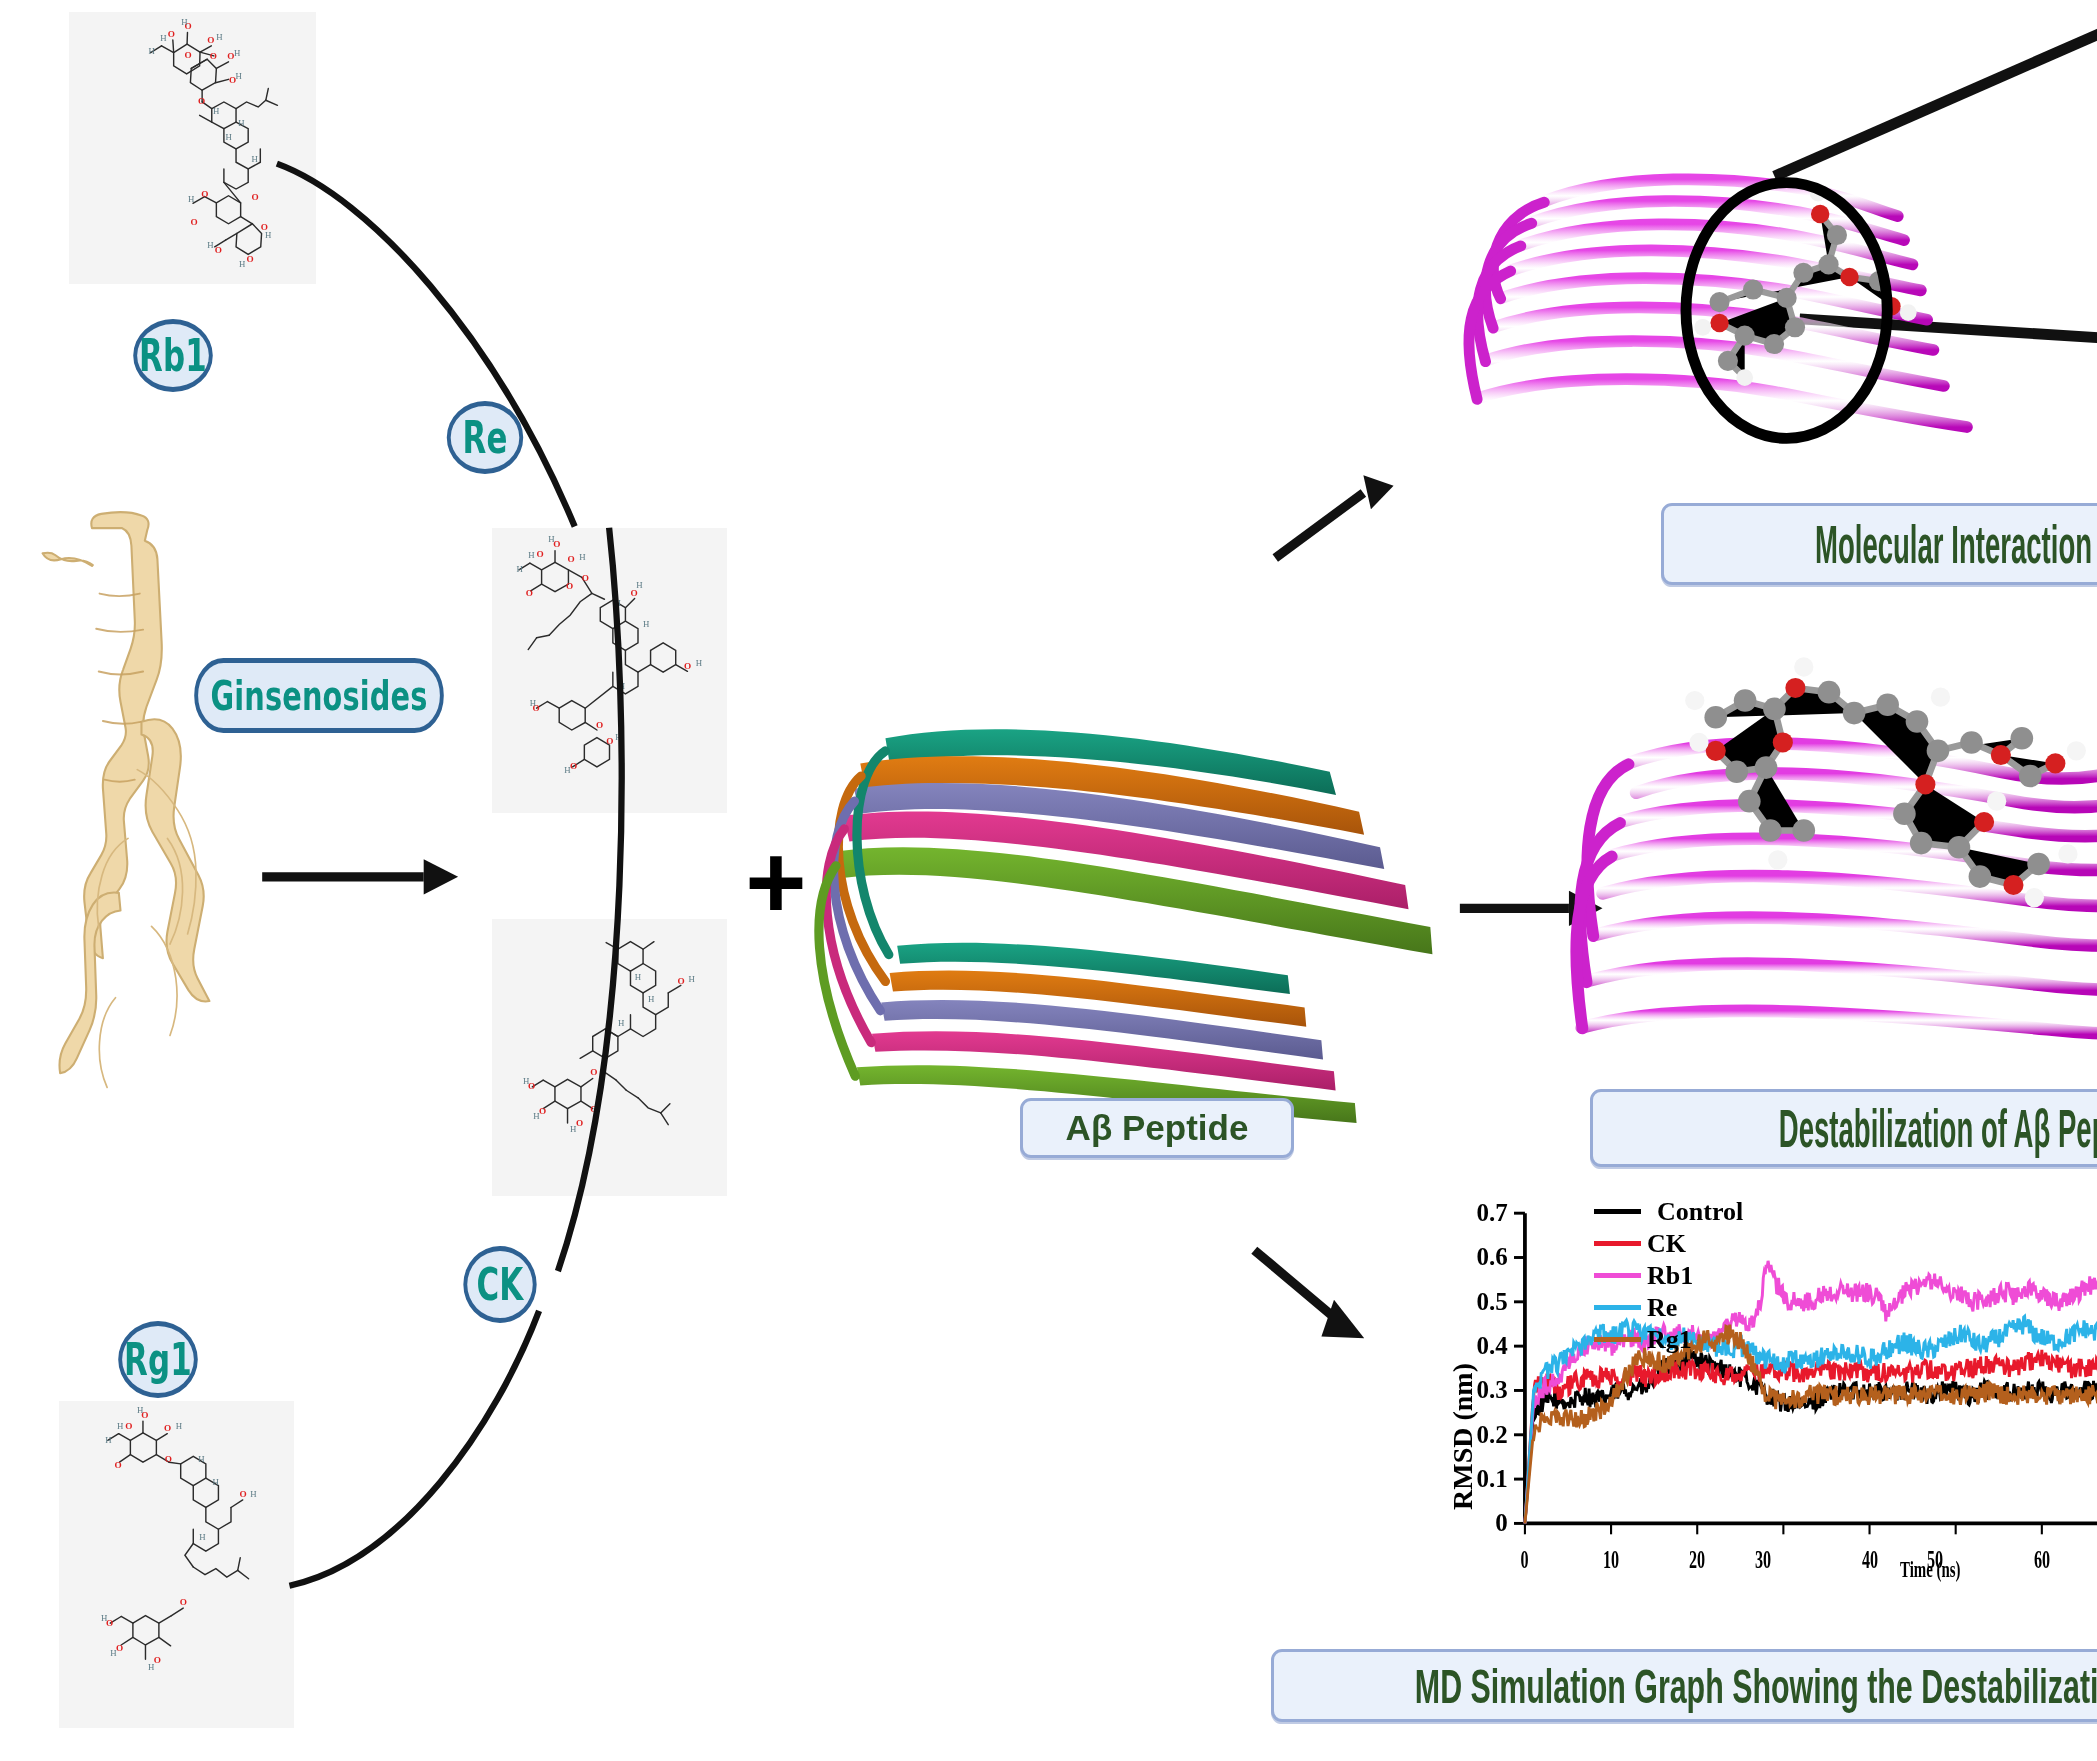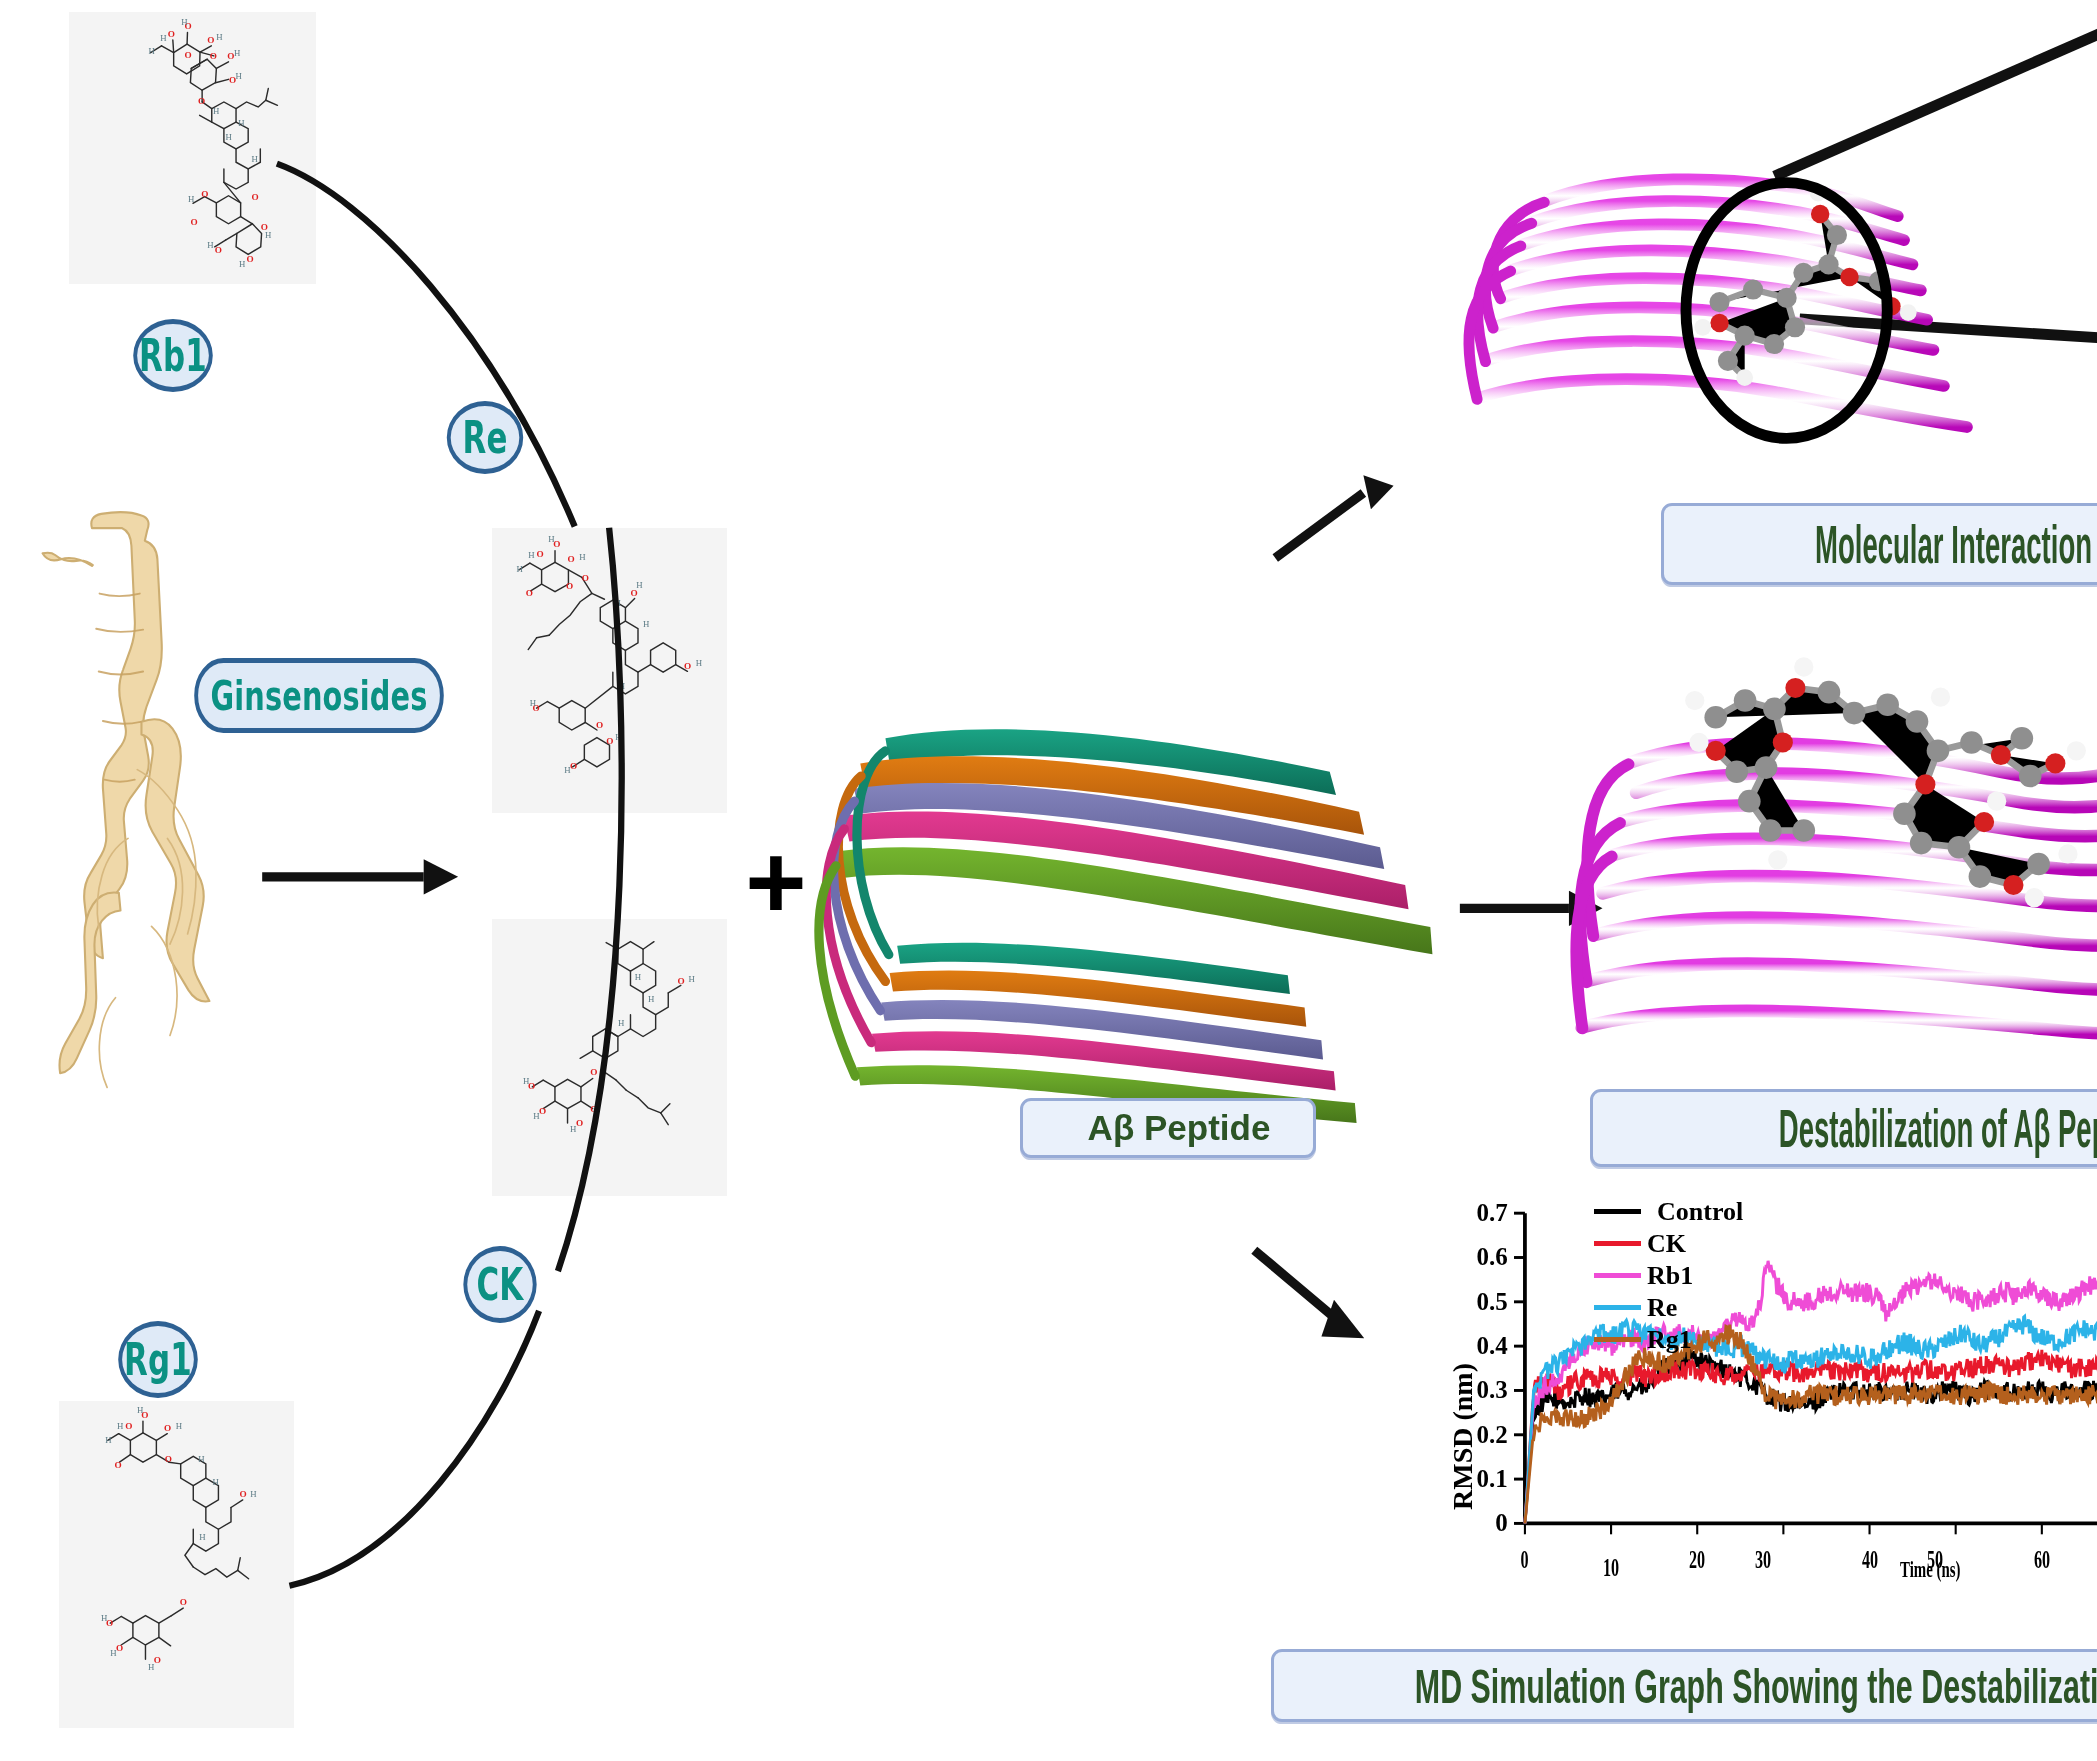--- a/index.html
+++ b/index.html
@@ -426,21 +426,21 @@
 
     <g fill="none" stroke-linecap="round">
       <path d="M120 100 C 30 160 26 420 128 586" stroke="#13866c" stroke-width="22"></path>
       <path d="M62 160 C -20 230 -16 470 120 650" stroke="#c5690e" stroke-width="22"></path>
       <path d="M46 220 C -30 300 -26 520 108 720" stroke="#6e6eae" stroke-width="22"></path>
       <path d="M22 286 C -46 370 -40 580 86 796" stroke="#c92a7c" stroke-width="22"></path>
       <path d="M2 374 C -60 460 -56 640 48 876" stroke="#5e9c22" stroke-width="22"></path>
     </g>
   </svg>
 
-  <div class="caption" style="left:1020px;top:1098px;width:268px;height:54px;font-size:35px;padding-left:22px;">
+  <div class="caption" style="left:1020px;top:1098px;width:268px;height:54px;font-size:35px;">
     <span class="cap-txt">Aβ Peptide</span>
   </div>
 
   <svg class="abs" style="left:1426px;top:126px;width:629px;height:369px;" viewBox="0 0 1500 880">
     <defs>
       <linearGradient id="magTube" x1="0" y1="0" x2="0" y2="1">
         <stop offset="0" stop-color="#e646e6"></stop>
           <stop offset="0.45" stop-color="#ffffff" stop-opacity=".55"></stop>
         <stop offset="1" stop-color="#b808b8"></stop>
         </linearGradient>
@@ -629,21 +629,21 @@
         <div class="tick-lbl" style="left: 14.7px; top: 282px; width: 67px; text-align: right; font-size: 25px;">0.1</div>
         <div class="tick-lbl" style="left: 14.7px; top: 238px; width: 67px; text-align: right; font-size: 25px;">0.2</div>
         <div class="tick-lbl" style="left: 14.7px; top: 193px; width: 67px; text-align: right; font-size: 25px;">0.3</div>
         <div class="tick-lbl" style="left: 14.7px; top: 149px; width: 67px; text-align: right; font-size: 25px;">0.4</div>
         <div class="tick-lbl" style="left: 14.7px; top: 105px; width: 67px; text-align: right; font-size: 25px;">0.5</div>
         <div class="tick-lbl" style="left: 14.7px; top: 60px; width: 67px; text-align: right; font-size: 25px;">0.6</div>
         <div class="tick-lbl" style="left: 14.7px; top: 16px; width: 67px; text-align: right; font-size: 25px;">0.7</div>
       </div>
     <div id="xtick-labels">
         <div class="tick-lbl" style="left: 65px; top: 362px; width: 67px; text-align: center; font-size: 26px;"><span class="tickx">0</span></div>
-        <div class="tick-lbl" style="left: 151px; top: 370px; width: 67px; text-align: center; font-size: 26px;"><span class="tickx">10</span></div>
+        <div class="tick-lbl" style="left: 151px; top: 362px; width: 67px; text-align: center; font-size: 26px;"><span class="tickx">10</span></div>
         <div class="tick-lbl" style="left: 237px; top: 362px; width: 67px; text-align: center; font-size: 26px;"><span class="tickx">20</span></div>
         <div class="tick-lbl" style="left: 324px; top: 362px; width: 67px; text-align: left; font-size: 26px;"><span class="tickx">30</span></div>
         <div class="tick-lbl" style="left: 410px; top: 362px; width: 67px; text-align: center; font-size: 26px;"><span class="tickx">40</span></div>
         <div class="tick-lbl" style="left: 496px; top: 362px; width: 67px; text-align: left; font-size: 26px;"><span class="tickx">50</span></div>
         <div class="tick-lbl" style="left: 582px; top: 362px; width: 67px; text-align: center; font-size: 26px;"><span class="tickx">60</span></div>
         <div class="tick-lbl" style="left: 668px; top: 362px; width: 67px; text-align: center; font-size: 26px;"></div>
       </div>
     <div id="legend-box" style="position: absolute; left: 168px; top: 12.6px;">
         <div class="legend-row" style="position: relative; height: 32px; gap: 16px;">
           <span class="legend-swatch" style="background: rgb(0, 0, 0);"></span>

